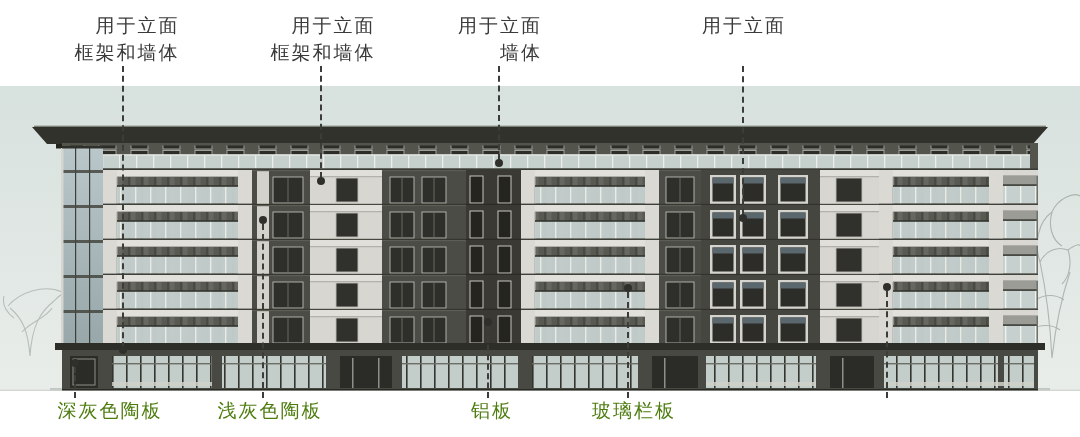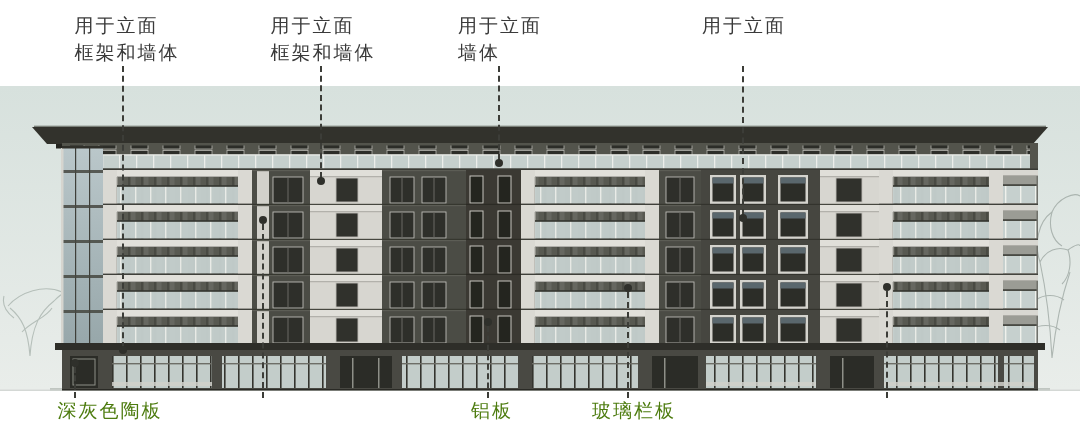--- a/index.html
+++ b/index.html
@@ -4,21 +4,21 @@
 <style>
   html,body{margin:0;padding:0;background:#ffffff;}
   .stage{
     position:relative;width:1080px;height:437px;overflow:hidden;
     background:#ffffff;
     font-family:"DejaVu Sans","Liberation Sans",sans-serif;
   }
   .stage svg{position:absolute;left:0;top:0;}
   .callout-top{
     position:absolute;top:12px;transform:translateX(-50%);
-    text-align:left;font-size:19px;line-height:27px;letter-spacing:2px;
+    text-align:right;font-size:19px;line-height:27px;letter-spacing:2px;
     color:#3a3a3a;white-space:nowrap;
   }
   .callout-bottom{
     position:absolute;top:398px;transform:translateX(-50%);
     font-size:19px;letter-spacing:2px;color:#4d7c0f;white-space:nowrap;
   }
   .leader{
     position:absolute;width:0;border-left:2px dashed #3c3d38;
   }
   .dot{
@@ -320,20 +320,23 @@
   <div class="dot" style="left:739px;top:214px"></div>
 
   <div class="dot" style="left:71px;top:359px"></div>
   <div class="leader" style="left:74px;top:367px;height:31px"></div>
   <div class="callout-bottom" style="left:110px">
     <span>深灰色陶板</span>
   </div>
 
   <div class="dot" style="left:259px;top:216px"></div>
   <div class="leader" style="left:262px;top:224px;height:174px"></div>
+  <div class="callout-bottom" style="left:270px">
+    <span>浅灰色陶板</span>
+  </div>
 
   <div class="dot" style="left:484px;top:318px"></div>
   <div class="leader" style="left:487px;top:326px;height:72px"></div>
   <div class="callout-bottom" style="left:492px">
     <span>铝板</span>
   </div>
 
   <div class="dot" style="left:624px;top:284px"></div>
   <div class="leader" style="left:627px;top:292px;height:106px"></div>
   <div class="callout-bottom" style="left:634px">

